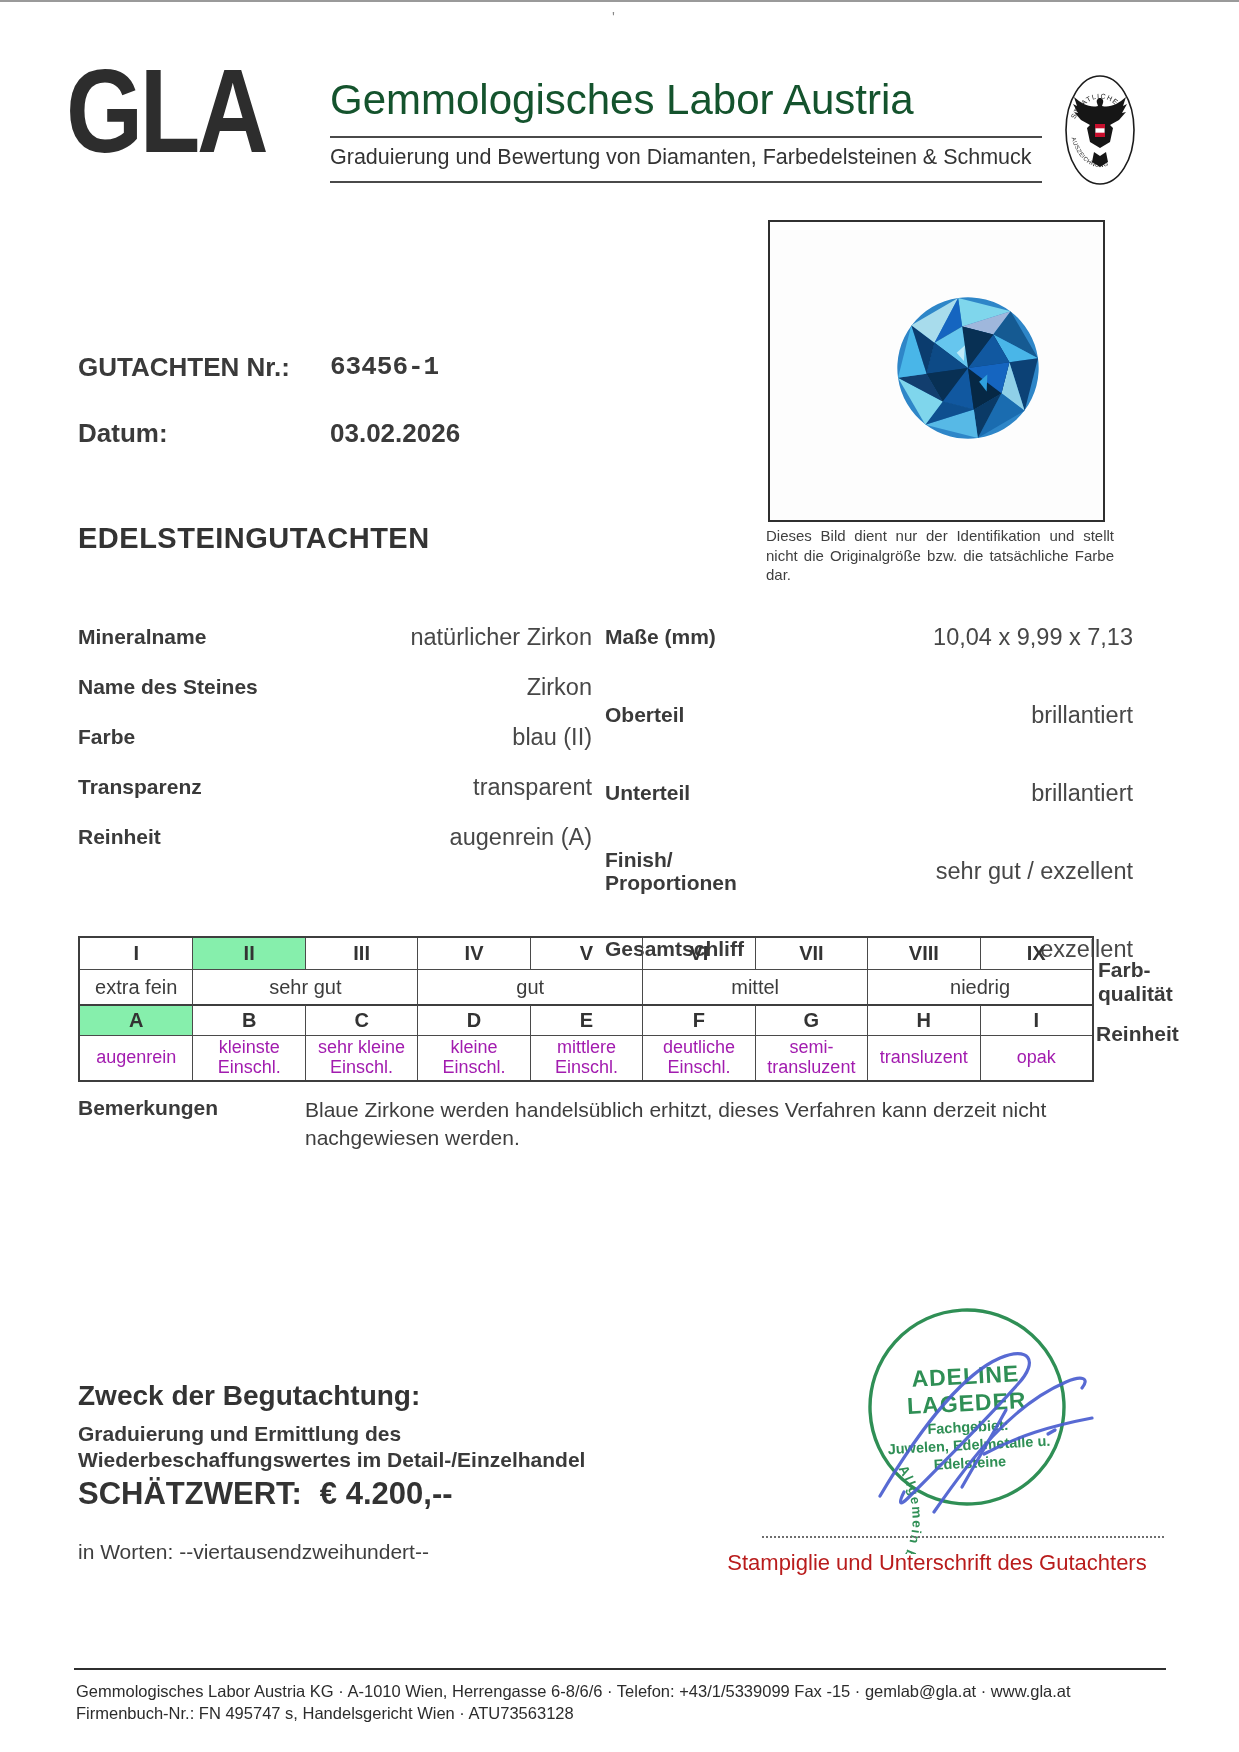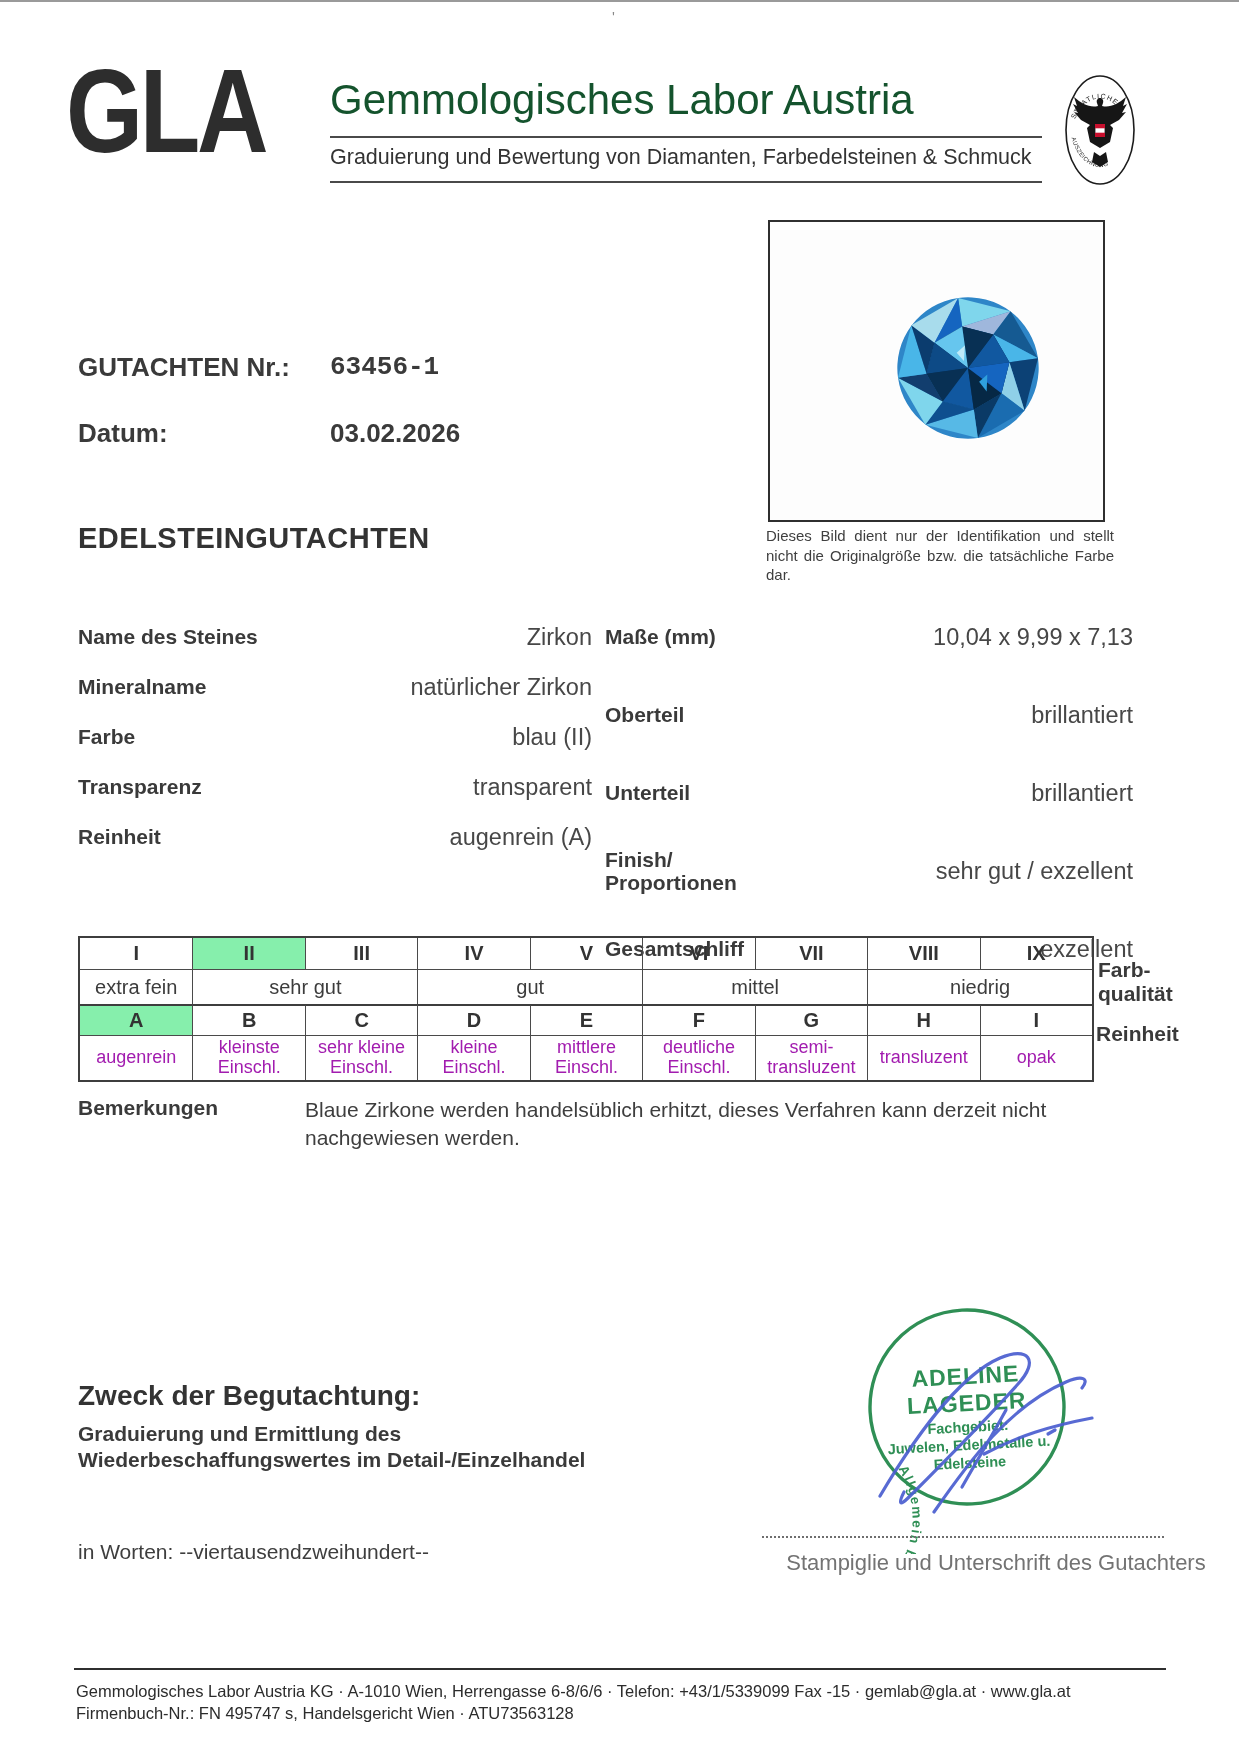--- a/index.html
+++ b/index.html
@@ -68,21 +68,21 @@
   
   .purpose-h{top:1380px;left:78px;font-size:28px;font-weight:700;color:#333;}
   .purpose-t{top:1421px;left:78px;font-size:21px;font-weight:700;color:#3a3a3a;line-height:1.25;}
   .estimate{top:1476px;left:78px;font-size:31px;font-weight:700;color:#333;}
   .estimate .amt{margin-left:18px;}
   .words{top:1540px;left:78px;font-size:21px;color:#3e3e3e;}
 
   
   .stamp{top:1282px;left:842px;width:272px;height:272px;}
   .dotline{top:1536px;left:762px;width:402px;border-top:2px dotted #6e6e6e;}
-  .stamp-caption{top:1550px;left:776px;width:440px;text-align:center;font-size:22px;color:#737373;}
+  .stamp-caption{top:1550px;left:717px;width:440px;text-align:center;font-size:22px;color:#b91c1c;}
 
   
   .footline{top:1668px;left:74px;width:1092px;height:2px;background:#2f2f2f;}
   .footer{top:1680px;left:76px;width:1110px;font-size:16.5px;line-height:22px;color:#2c2c2c;}
 
   svg text{font-family:"Liberation Sans", sans-serif;}
 </style>
 </head>
 <body>
 
@@ -152,26 +152,26 @@
       <polygon points="88,78 100,70 96,90" fill="#bfeaf8"></polygon>
       <polygon points="112,120 124,112 120,134" fill="#2fa0dd"></polygon>
     </svg>
   </div>
   <div class="abs photo-caption">Dieses Bild dient nur der Identifikation und stellt nicht die Originalgröße bzw. die tatsächliche Farbe dar.</div>
 
   <div class="abs section-title">EDELSTEINGUTACHTEN</div>
 
   <div class="abs props props-left">
     <div class="prow">
+        <span class="plabel">Mineralname</span>
+        <span class="pvalue">natürlicher Zirkon</span>
+      </div>
+    <div class="prow">
         <span class="plabel">Name des Steines</span>
         <span class="pvalue">Zirkon</span>
-      </div>
-    <div class="prow">
-        <span class="plabel">Mineralname</span>
-        <span class="pvalue">natürlicher Zirkon</span>
       </div>
     <div class="prow">
         <span class="plabel">Farbe</span>
         <span class="pvalue">blau (II)</span>
       </div>
     <div class="prow">
         <span class="plabel">Transparenz</span>
         <span class="pvalue">transparent</span>
       </div>
     <div class="prow">
@@ -245,20 +245,23 @@
   </div>
   <div class="abs side-label side-clarity">Reinheit</div>
 
   <div class="abs rem-label">Bemerkungen</div>
   <div class="abs purpose-h">Zweck der Begutachtung:</div>
 
   <div class="abs rem-text">Blaue Zirkone werden handelsüblich erhitzt, dieses Verfahren kann derzeit nicht nachgewiesen werden.</div>
   <div class="abs purpose-t">
     <div>Graduierung und Ermittlung des</div>
     <div>Wiederbeschaffungswertes im Detail-/Einzelhandel</div>
+  </div>
+  <div class="abs estimate">
+    <span>SCHÄTZWERT:</span><span class="amt">€ 4.200,--</span>
   </div>
   <div class="abs words">in Worten: --viertausendzweihundert--</div>
 
   <svg class="abs stamp" viewBox="0 0 272 272">
     <g transform="rotate(-3 125 125)">
       <circle cx="125" cy="125" r="97" fill="none" stroke="#2f8f55" stroke-width="3.4"></circle>
       <path id="rimpath" d="M 41.5,173 A 97,97 0 1 1 40.5,171" fill="none" transform="translate(4,-48) rotate(0)"></path>
       <path id="rimcircle" d="M 50,178 A 92,92 0 1 1 49,176.5" fill="none"></path>
       <text font-size="13.5" fill="#2f8f55" font-weight="700" letter-spacing="1.5">
         <textPath href="#rimcircle" startOffset="1%">Allgemein beeidete und gerichtlich zertifizierte Sachverständige</textPath>

